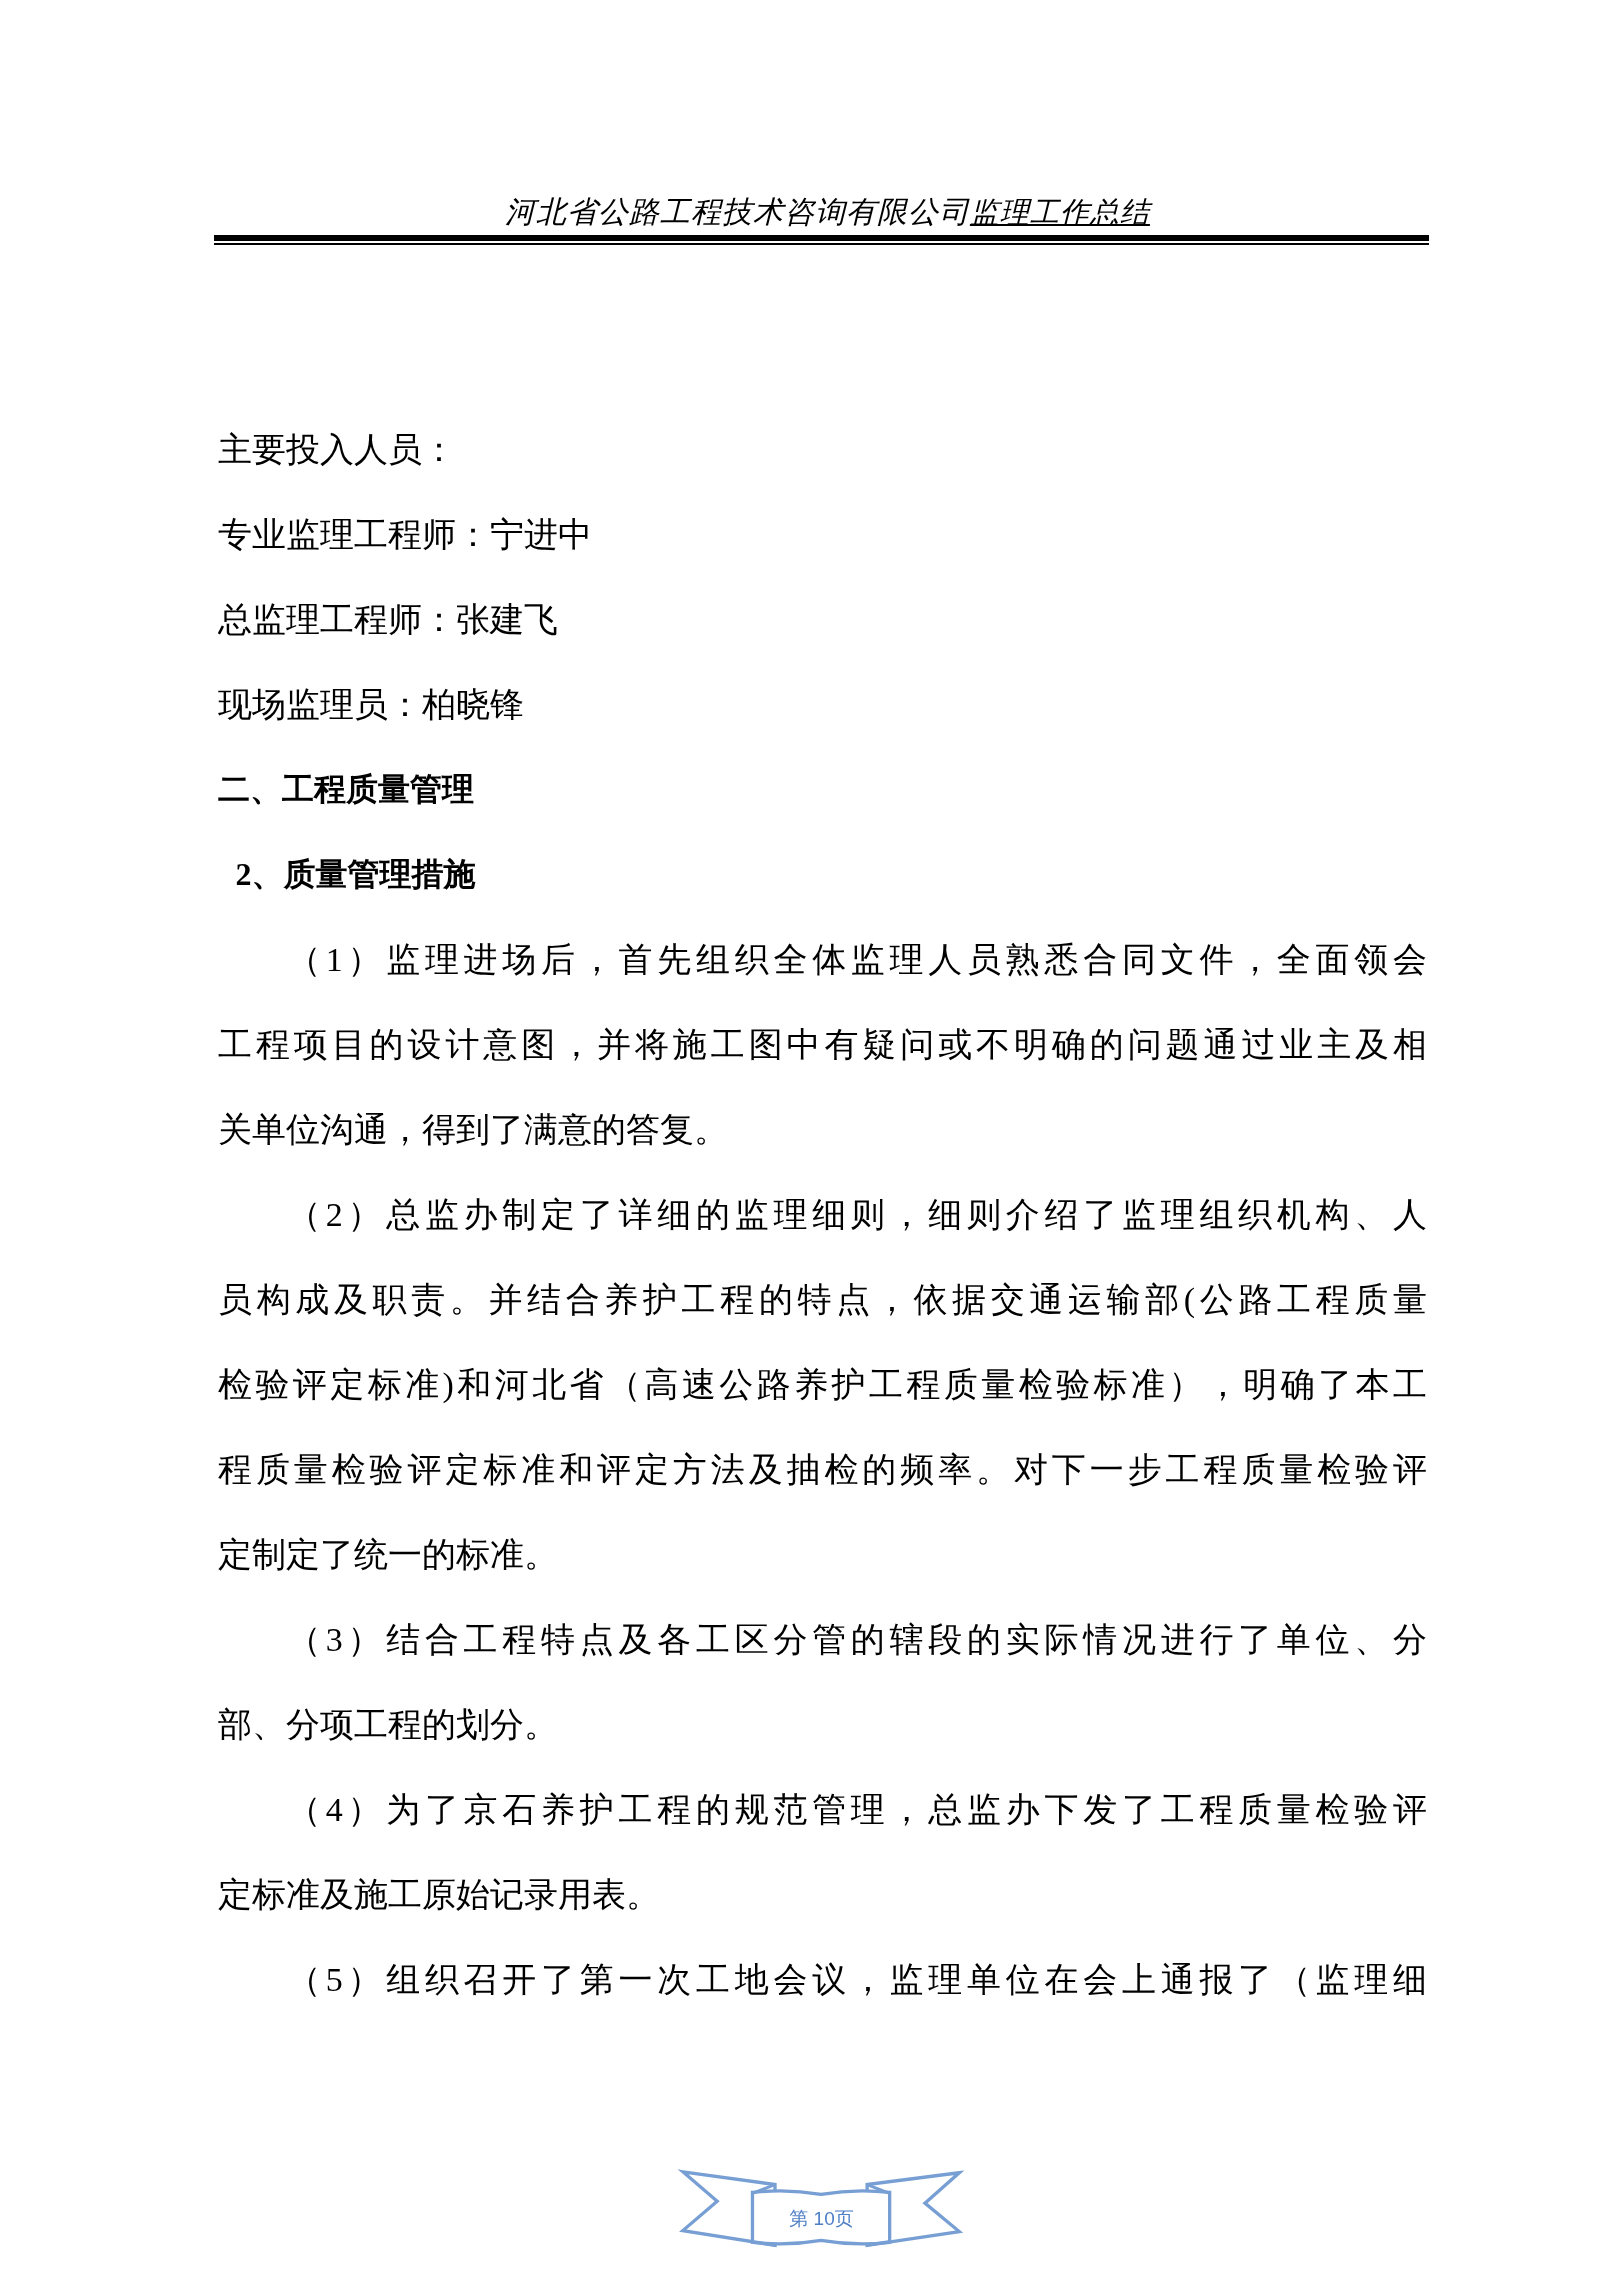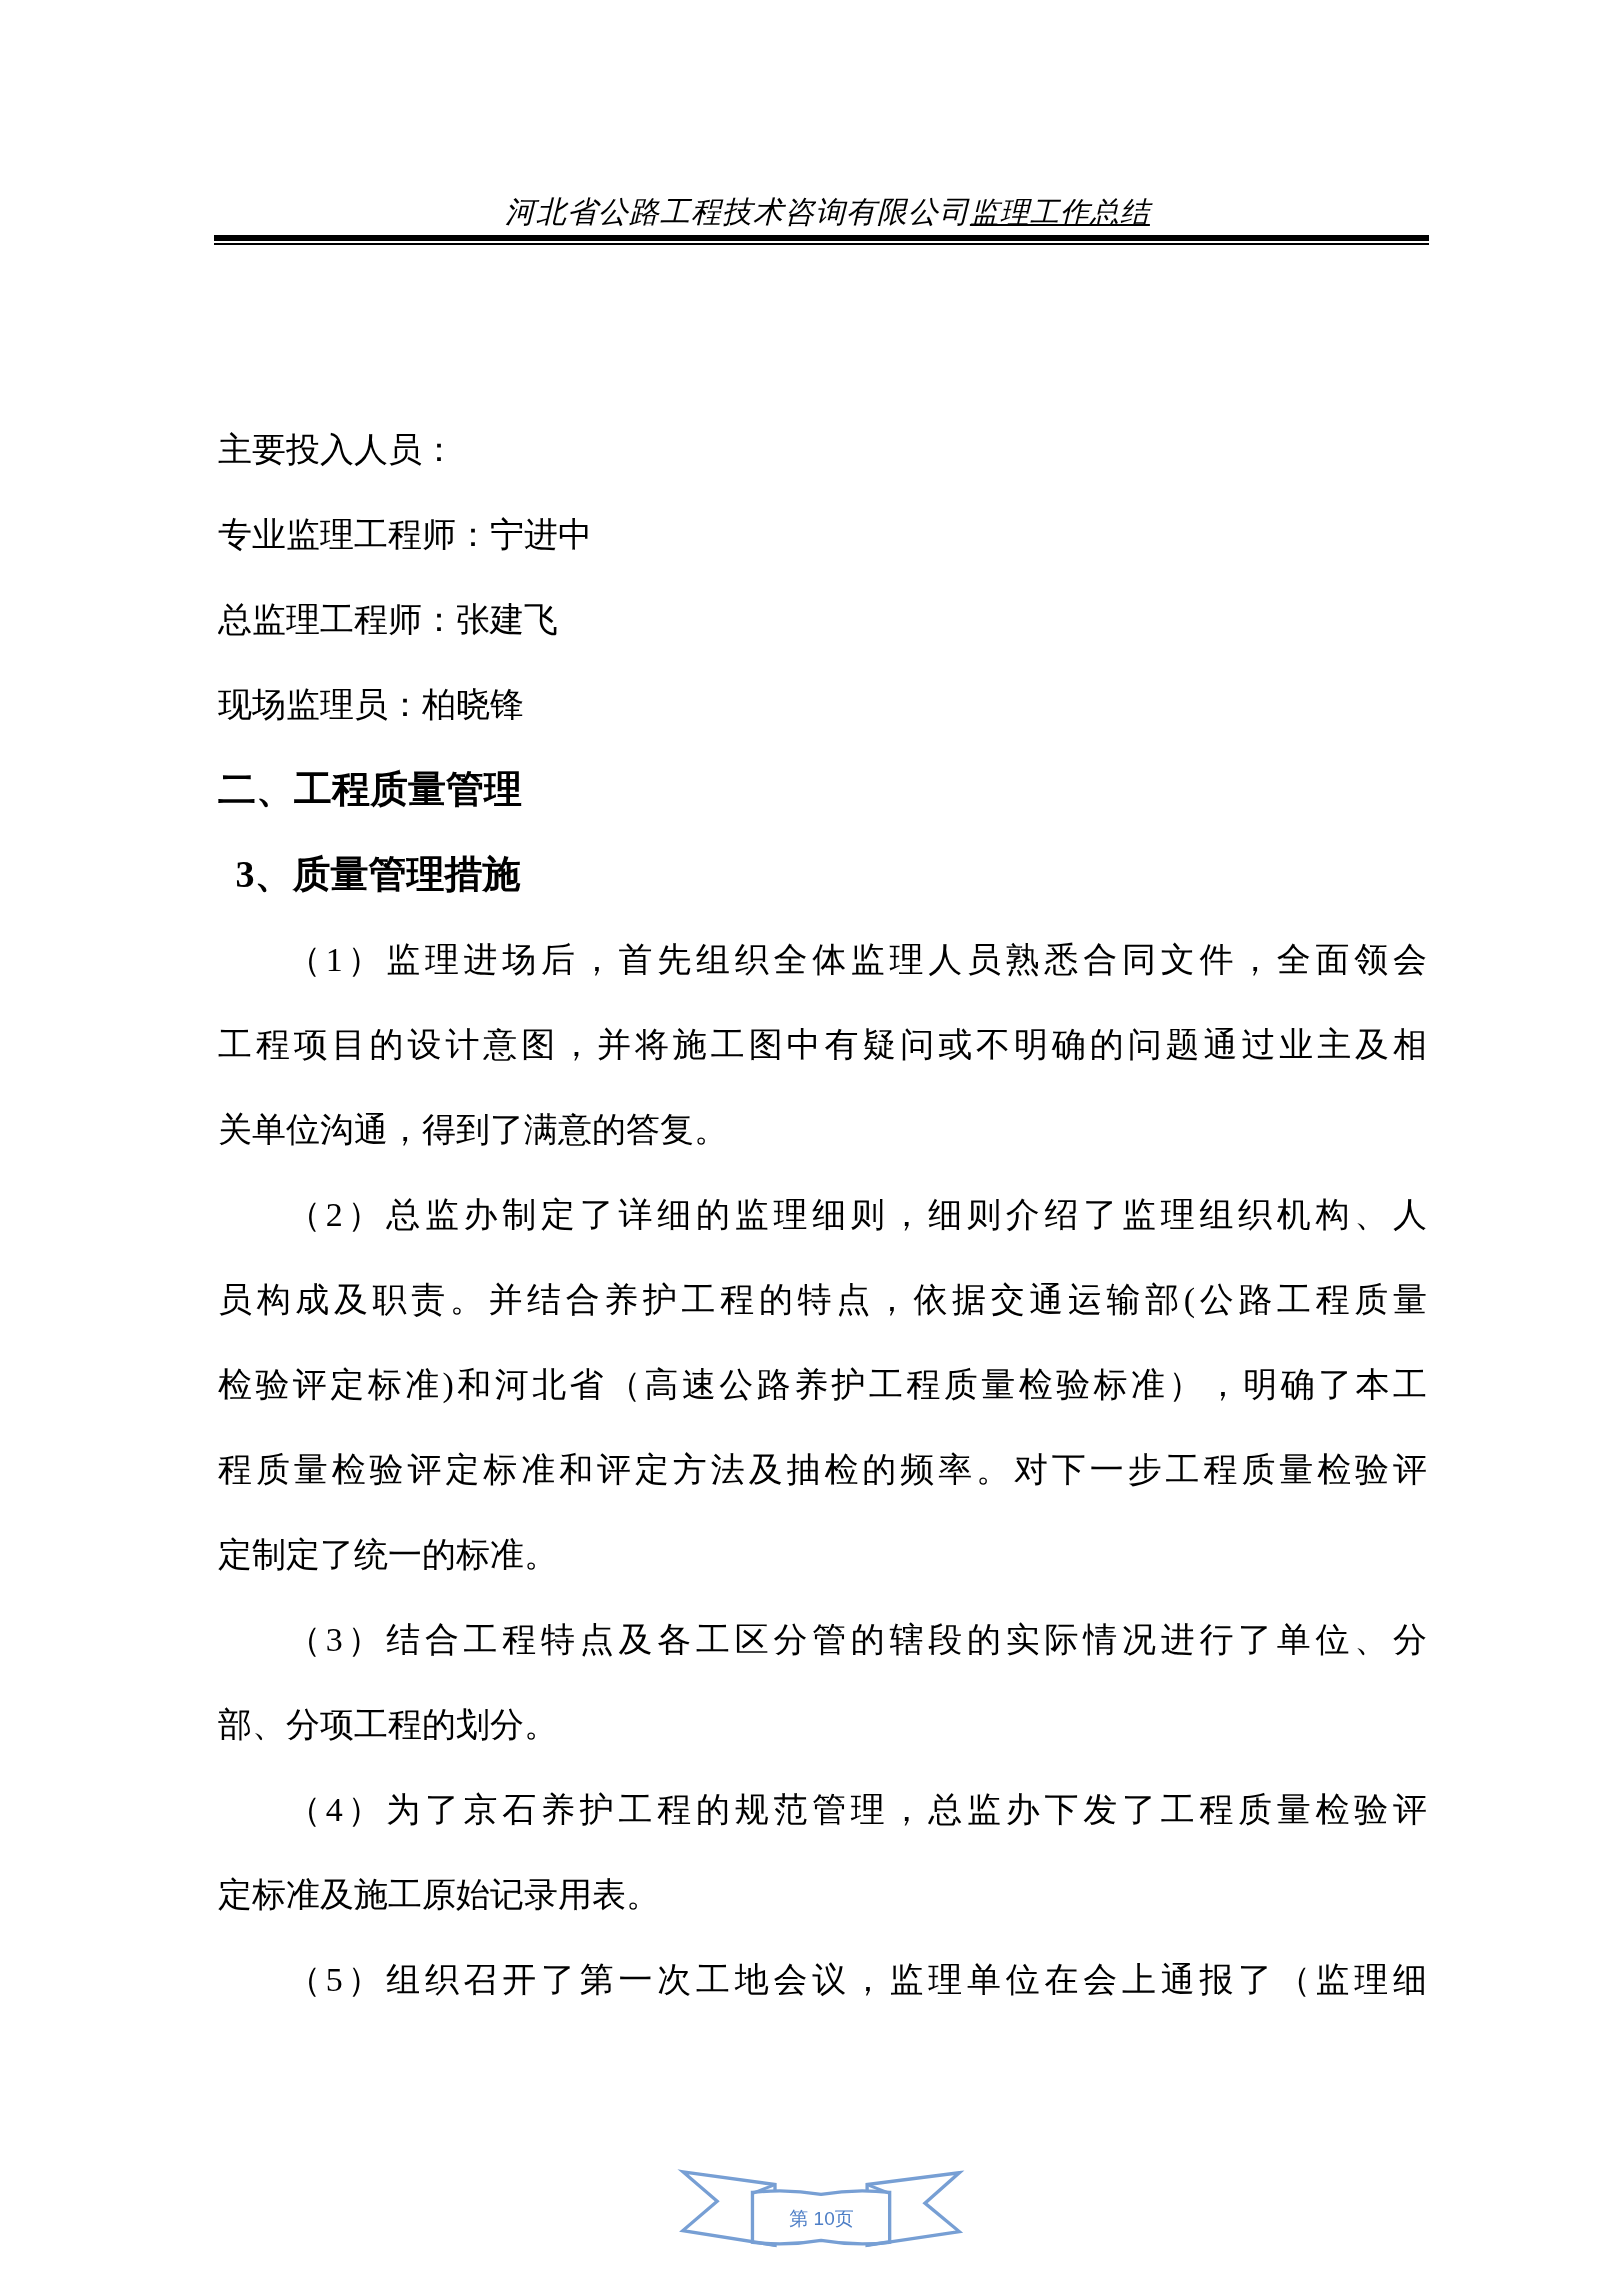--- a/index.html
+++ b/index.html
@@ -33,21 +33,21 @@
   .doc{
     position:absolute;
     left:218px; top:407px; width:1209px;
     font-size:34px;
     line-height:85px;
     white-space:normal;
   }
   .ln{height:85px; overflow:hidden;}
   .jf{text-align:justify; text-align-last:justify; text-justify:inter-character;}
   .ind{text-indent:69px;}
-  .bold{font-weight:bold; font-size:38px;}
+  .bold{font-weight:bold; font-size:32px;}
   .sub{padding-left:17.6px;}
   
   .ribbon-wrap{position:absolute; left:667px; top:2161px; width:314px; height:98px;}
   .ribbon-wrap svg{display:block;}
   .page-num{
     position:absolute;
     left:753px; top:2196px; width:137px; height:45px;
     line-height:45px; text-align:center;
     font-size:19px;
     color:var(--ribbon-text);
@@ -65,21 +65,21 @@
   </div>
   <div class="rule-thick"></div>
   <div class="rule-thin"></div>
 
   <div class="doc">
     <div class="ln">主要投入人员：</div>
     <div class="ln">专业监理工程师：宁进中</div>
     <div class="ln">总监理工程师：张建飞</div>
     <div class="ln">现场监理员：柏晓锋</div>
     <div class="ln bold">二、工程质量管理</div>
-    <div class="ln bold sub">3、质量管理措施</div>
+    <div class="ln bold sub">2、质量管理措施</div>
     <div class="ln ind jf">（1）监理进场后，首先组织全体监理人员熟悉合同文件，全面领会</div>
     <div class="ln jf">工程项目的设计意图，并将施工图中有疑问或不明确的问题通过业主及相</div>
     <div class="ln">关单位沟通，得到了满意的答复。</div>
     <div class="ln ind jf">（2）总监办制定了详细的监理细则，细则介绍了监理组织机构、人</div>
     <div class="ln jf">员构成及职责。并结合养护工程的特点，依据交通运输部(公路工程质量</div>
     <div class="ln jf">检验评定标准)和河北省（高速公路养护工程质量检验标准），明确了本工</div>
     <div class="ln jf">程质量检验评定标准和评定方法及抽检的频率。对下一步工程质量检验评</div>
     <div class="ln">定制定了统一的标准。</div>
     <div class="ln ind jf">（3）结合工程特点及各工区分管的辖段的实际情况进行了单位、分</div>
     <div class="ln">部、分项工程的划分。</div>

